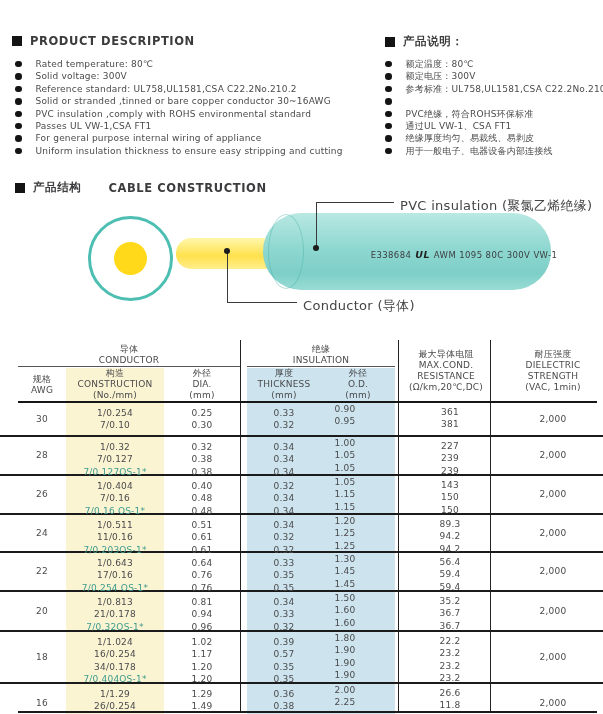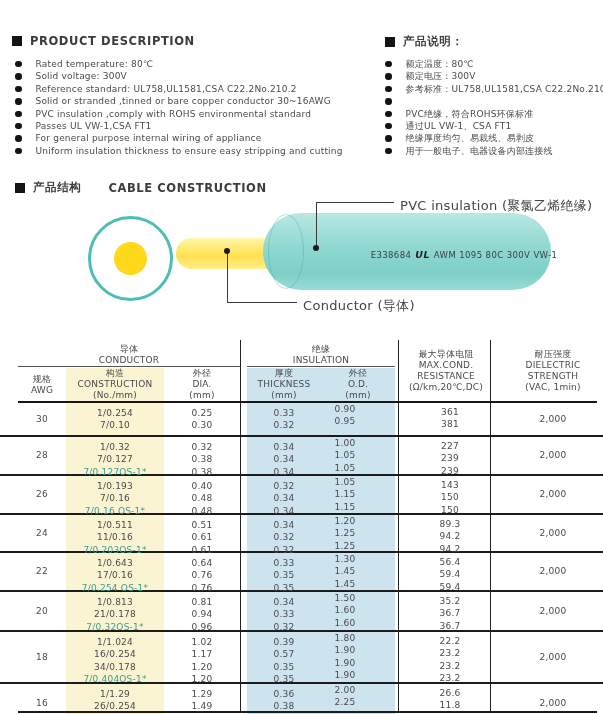--- a/index.html
+++ b/index.html
@@ -281,21 +281,21 @@
         </div>
         <div class="cell c-die">
           <div class="t-line">2,000</div>
         </div>
       </div>
       <div class="t-row" style="height: 39px;">
         <div class="cell c-awg">
           <div class="t-line">26</div>
         </div>
         <div class="cell c-con">
-          <div class="t-line">1/0.193</div>
+          <div class="t-line">1/0.404</div>
           <div class="t-line">7/0.16</div>
           <div class="t-line os1">7/0.16 OS-1*</div>
         </div>
         <div class="cell c-dia">
           <div class="t-line">0.40</div>
           <div class="t-line">0.48</div>
           <div class="t-line">0.48</div>
         </div>
         <div class="cell c-thk">
           <div class="t-line">0.32</div>

